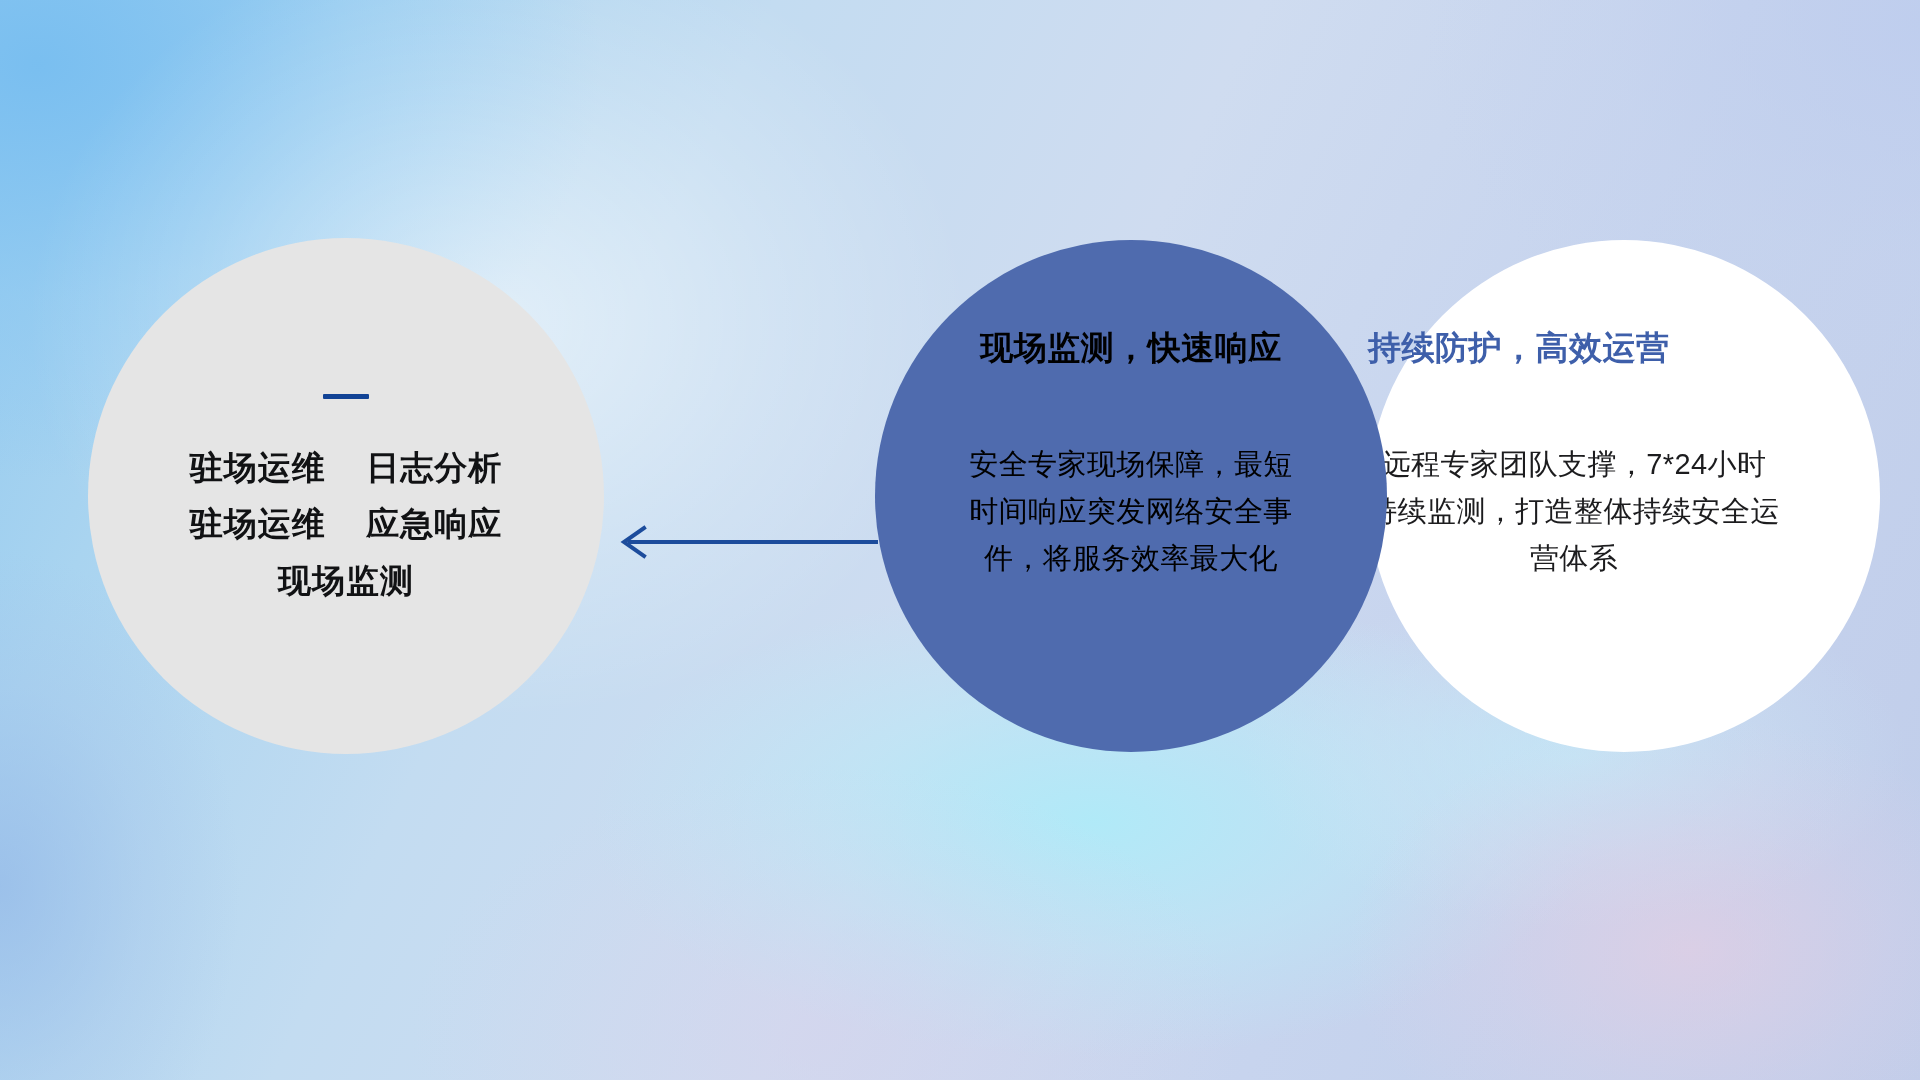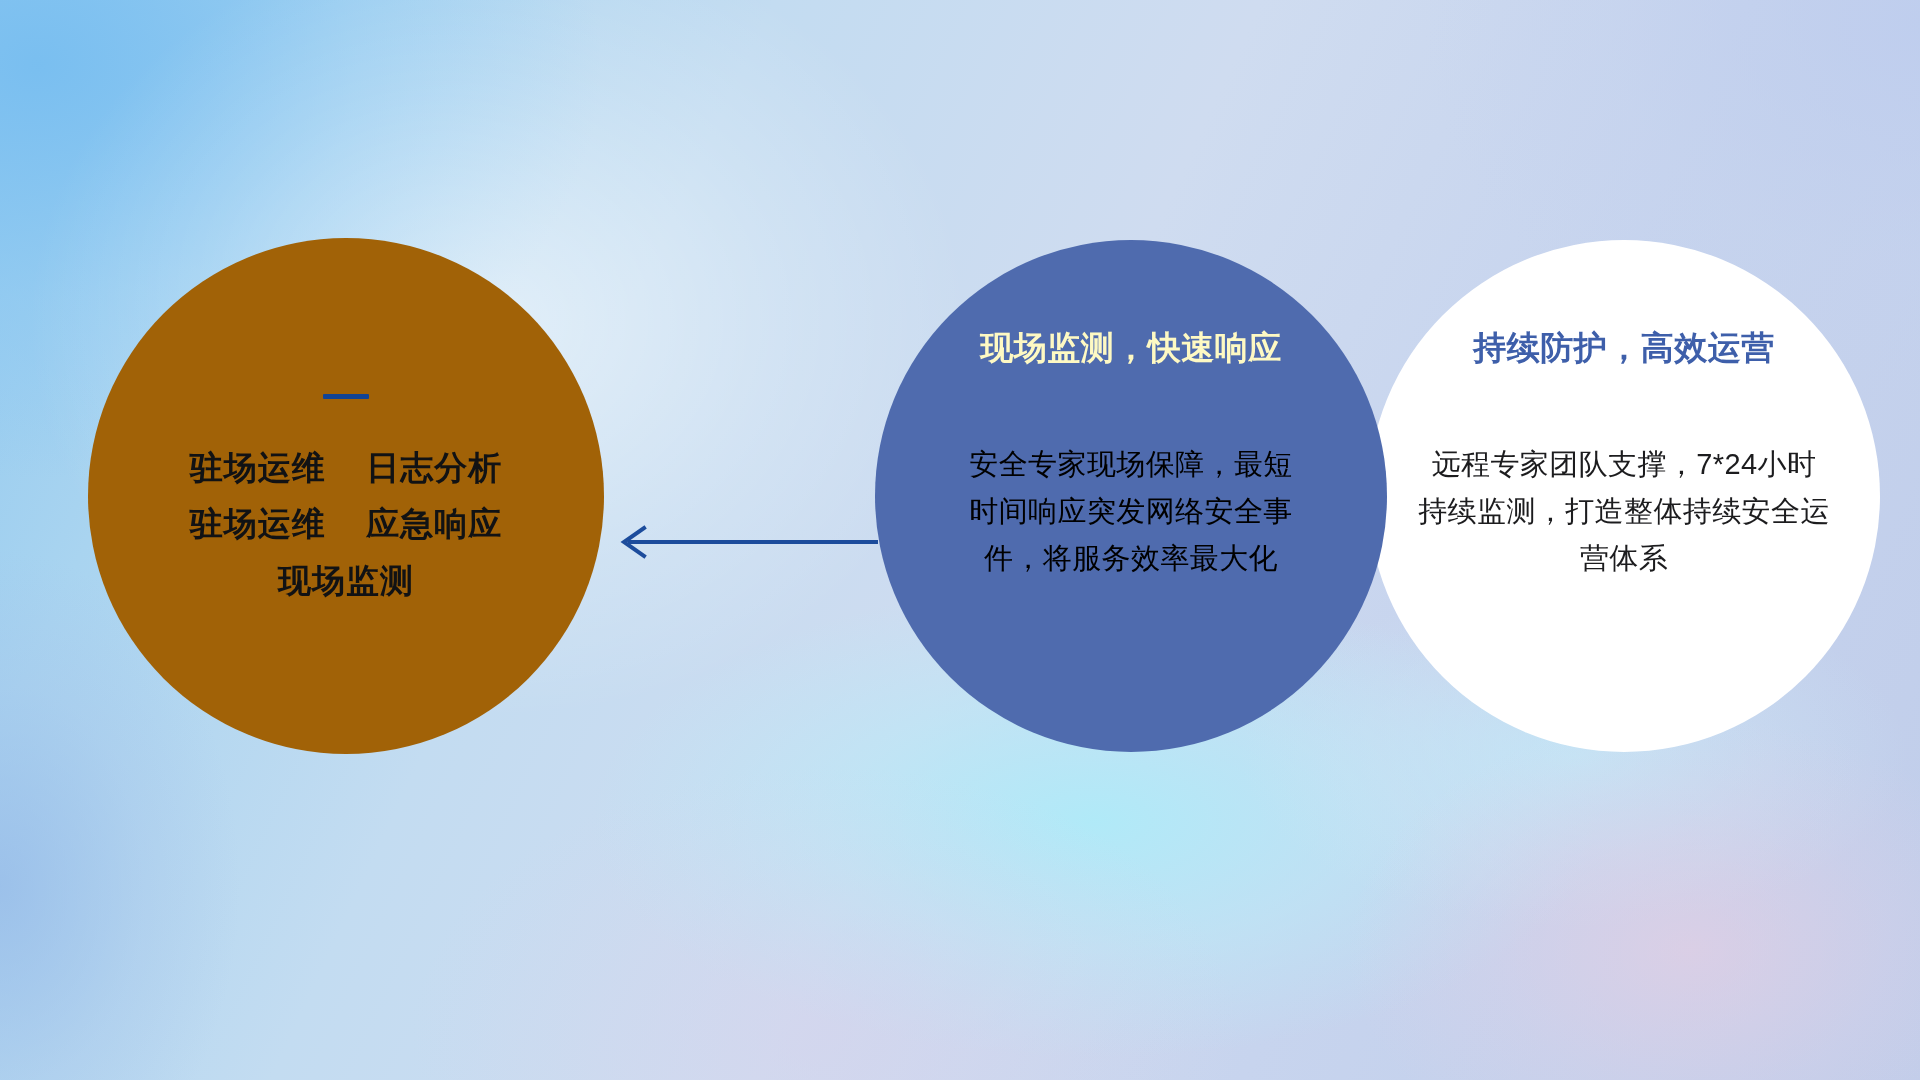--- a/index.html
+++ b/index.html
@@ -89,21 +89,21 @@
     position: absolute;
     border-radius: 50%;
     box-sizing: border-box;
   }
 
   #circle-left {
     left: 88px;
     top: 238px;
     width: 516px;
     height: 516px;
-    background: #a16207;
+    background: #e5e5e5;
     display: flex;
     flex-direction: column;
     align-items: center;
     justify-content: center;
   }
 
   #circle-middle {
     left: 875px;
     top: 240px;
     width: 512px;
@@ -118,21 +118,21 @@
   }
 
   #circle-right {
     left: 1368px;
     top: 240px;
     width: 512px;
     height: 512px;
     background: #ffffff;
     display: flex;
     flex-direction: column;
-    align-items: center;
+    align-items: flex-start;
     justify-content: flex-start;
     padding-top: 86px;
     z-index: 2;
   }
 
   
   .accent-dash {
     width: 46px;
     height: 5px;
     background: #114395;
@@ -149,21 +149,21 @@
     color: #111214;
     font-size: 33px;
     font-weight: bold;
     letter-spacing: 1px;
     white-space: pre;
     line-height: 1.05;
   }
 
   
   .mid-title {
-    color: #fef9c3;
+    color: #000000;
     font-size: 33px;
     font-weight: bold;
     letter-spacing: 0.5px;
     white-space: nowrap;
     margin-bottom: 70px;
   }
   .mid-body {
     color: #000000;
     font-size: 29px;
     line-height: 1.62;

